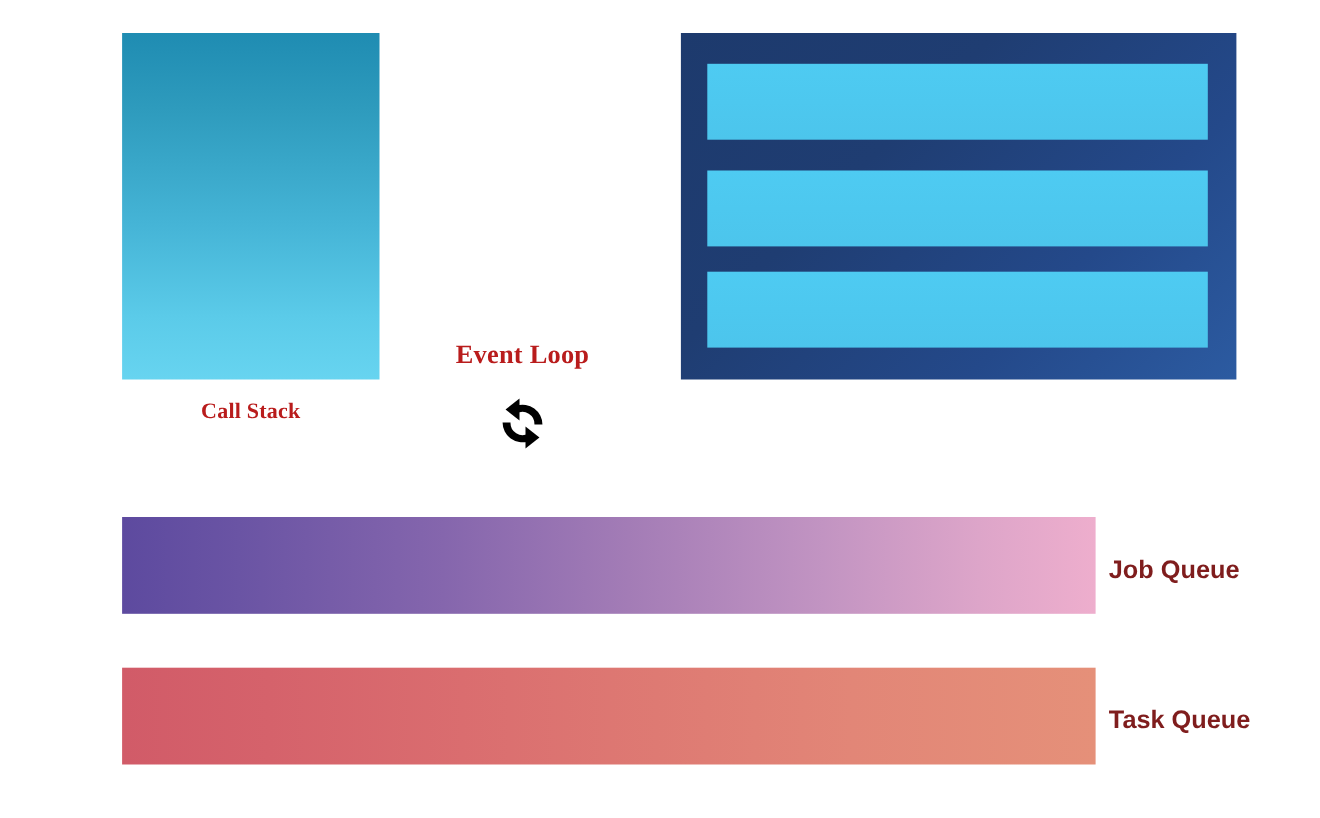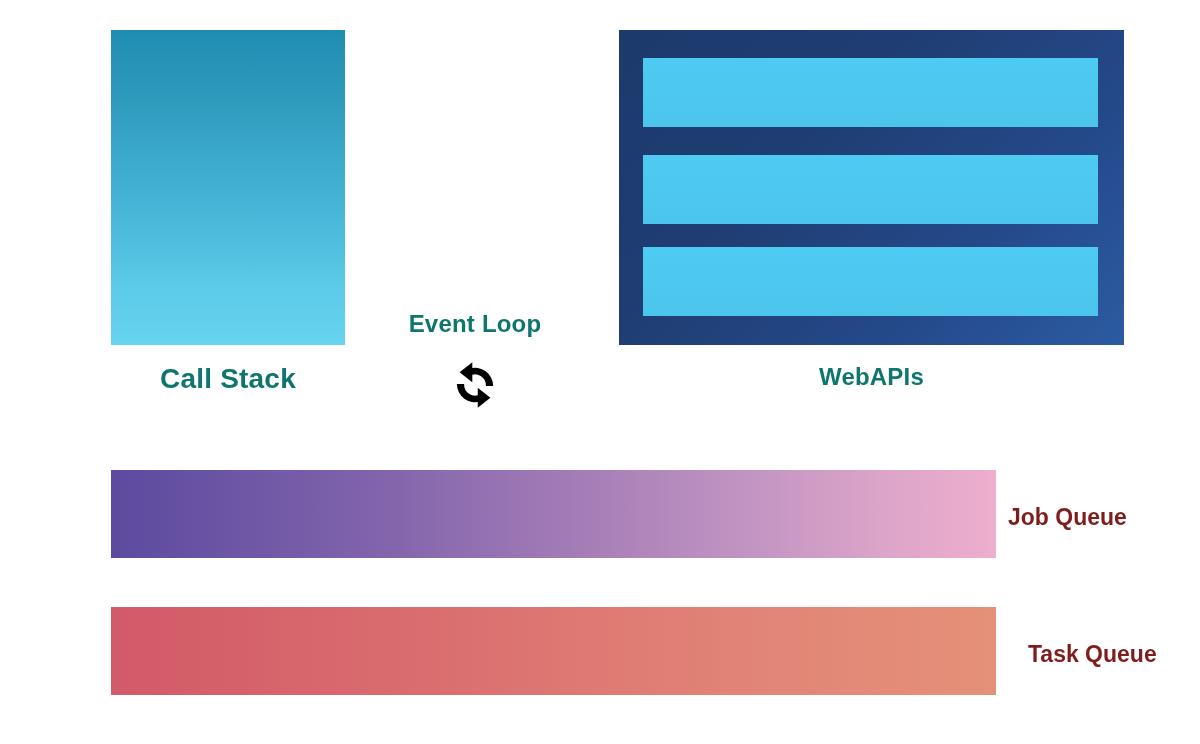--- a/index.html
+++ b/index.html
@@ -24,33 +24,33 @@
     position: absolute;
     left: 111px;
     top: 30px;
     width: 234px;
     height: 315px;
     background: linear-gradient(180deg, #1f8cb2 0%, #2e9bbd 22%, #45b4d6 55%, #5bcbe9 82%, #67d4f0 100%);
   }
 
   .label {
     position: absolute;
-    font-family: Liberation Sans, sans-serif;
+    font-family: Liberation Serif, serif;
     font-weight: bold;
-    color: #0f766e;
+    color: #b91c1c;
     white-space: nowrap;
     letter-spacing: 0.2px;
   }
 
   .label-call-stack {
     left: 111px;
     top: 363px;
     width: 234px;
     text-align: center;
-    font-size: 28px;
+    font-size: 20px;
   }
 
   
   .label-event-loop {
     left: 375px;
     top: 310px;
     width: 200px;
     text-align: center;
     font-size: 24px;
   }
@@ -117,21 +117,21 @@
   }
 
   .queue-label {
     position: absolute;
     font-size: 23px;
     font-weight: bold;
     color: #7f1d1d;
     white-space: nowrap;
   }
   .label-job-queue { left: 1008px; top: 504px; }
-  .label-task-queue { left: 1008px; top: 641px; margin-left: 20px; }
+  .label-task-queue { left: 1008px; top: 641px; }
 </style>
 </head>
 <body>
 
 <div id="canvas">
 
   <div class="call-stack-box"></div>
   <div class="label label-call-stack">Call Stack</div>
 
   <div class="label label-event-loop">Event Loop</div>
@@ -145,21 +145,20 @@
       <path d="M38 50 A20 20 0 0 1 12 31 L20 31 A12 12 0 0 0 38 42 Z" fill="#000000"></path>
       <path d="M35 57 L35 35 L49 46 Z" fill="#000000"></path>
     </svg>
   </div>
 
   <div class="webapis-box">
     <div class="webapis-bar bar-1"></div>
     <div class="webapis-bar bar-2"></div>
     <div class="webapis-bar bar-3"></div>
   </div>
-  <div class="label label-webapis">WebAPIs</div>
 
   <div class="queue-bar job-queue-bar"></div>
   <div class="queue-label label-job-queue">Job Queue</div>
 
   <div class="queue-bar task-queue-bar"></div>
   <div class="queue-label label-task-queue">Task Queue</div>
 
 </div>
 
 </body></html>

